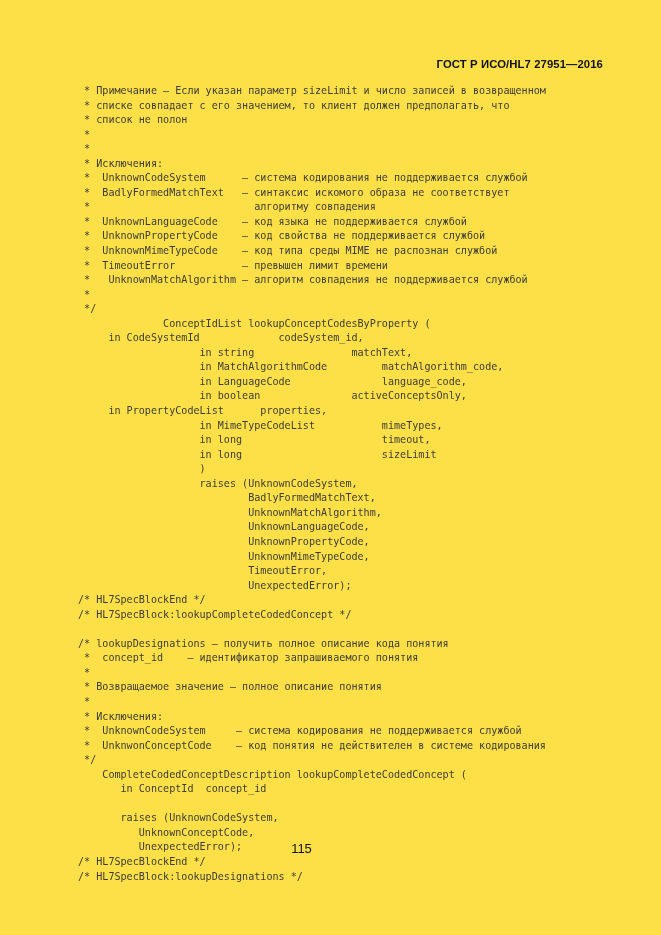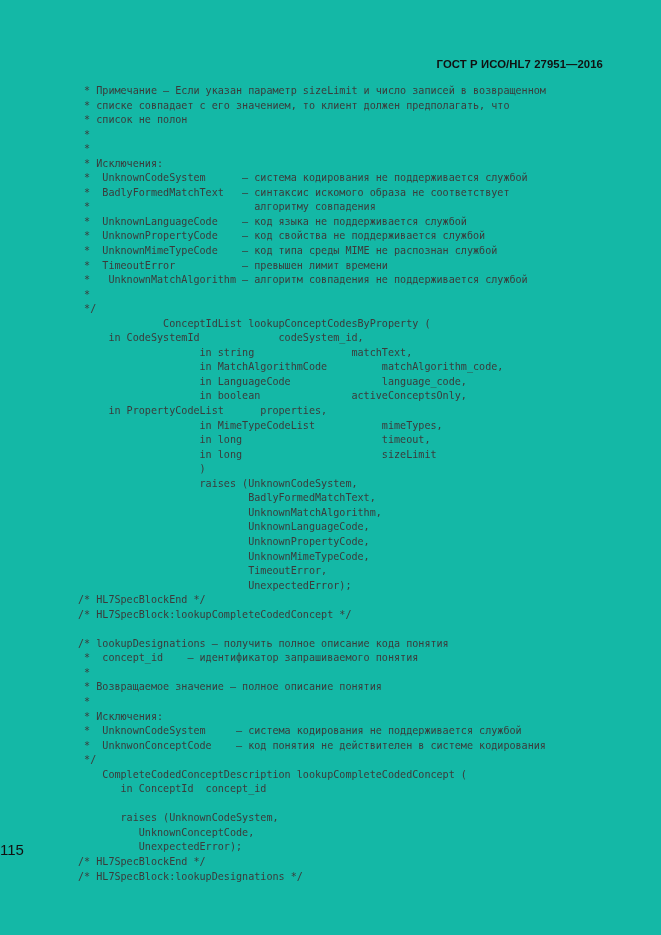--- a/index.html
+++ b/index.html
@@ -14,21 +14,21 @@
     position: relative;
     overflow: hidden;
     font-family: "Liberation Sans", sans-serif;
     color: #1a1a1a;
     -webkit-font-smoothing: antialiased;
   }
 
   .page {
     position: absolute;
     inset: 0;
-    background: #14b8a6;
+    background: #fde047;
   }
 
   
   .doc-header {
     position: absolute;
     top: 58px;
     left: 60px;
     right: 58px;
     text-align: right;
     font-family: "Liberation Sans", sans-serif;
@@ -60,23 +60,23 @@
     margin-left: 16px;
   }
   .code-line.blank { color: transparent; }
 
   
   .page-number {
     position: absolute;
     left: 0;
     right: 58px;
     top: 841px;
-    text-align: left;
+    text-align: center;
     font-family: "Liberation Sans", sans-serif;
-    font-size: 15px;
+    font-size: 13px;
     font-weight: normal;
     color: #111;
   }
 </style>
 </head>
 <body>
 
 <div class="page">
 
   <div class="doc-header">ГОСТ Р ИСО/HL7 27951—2016</div>

